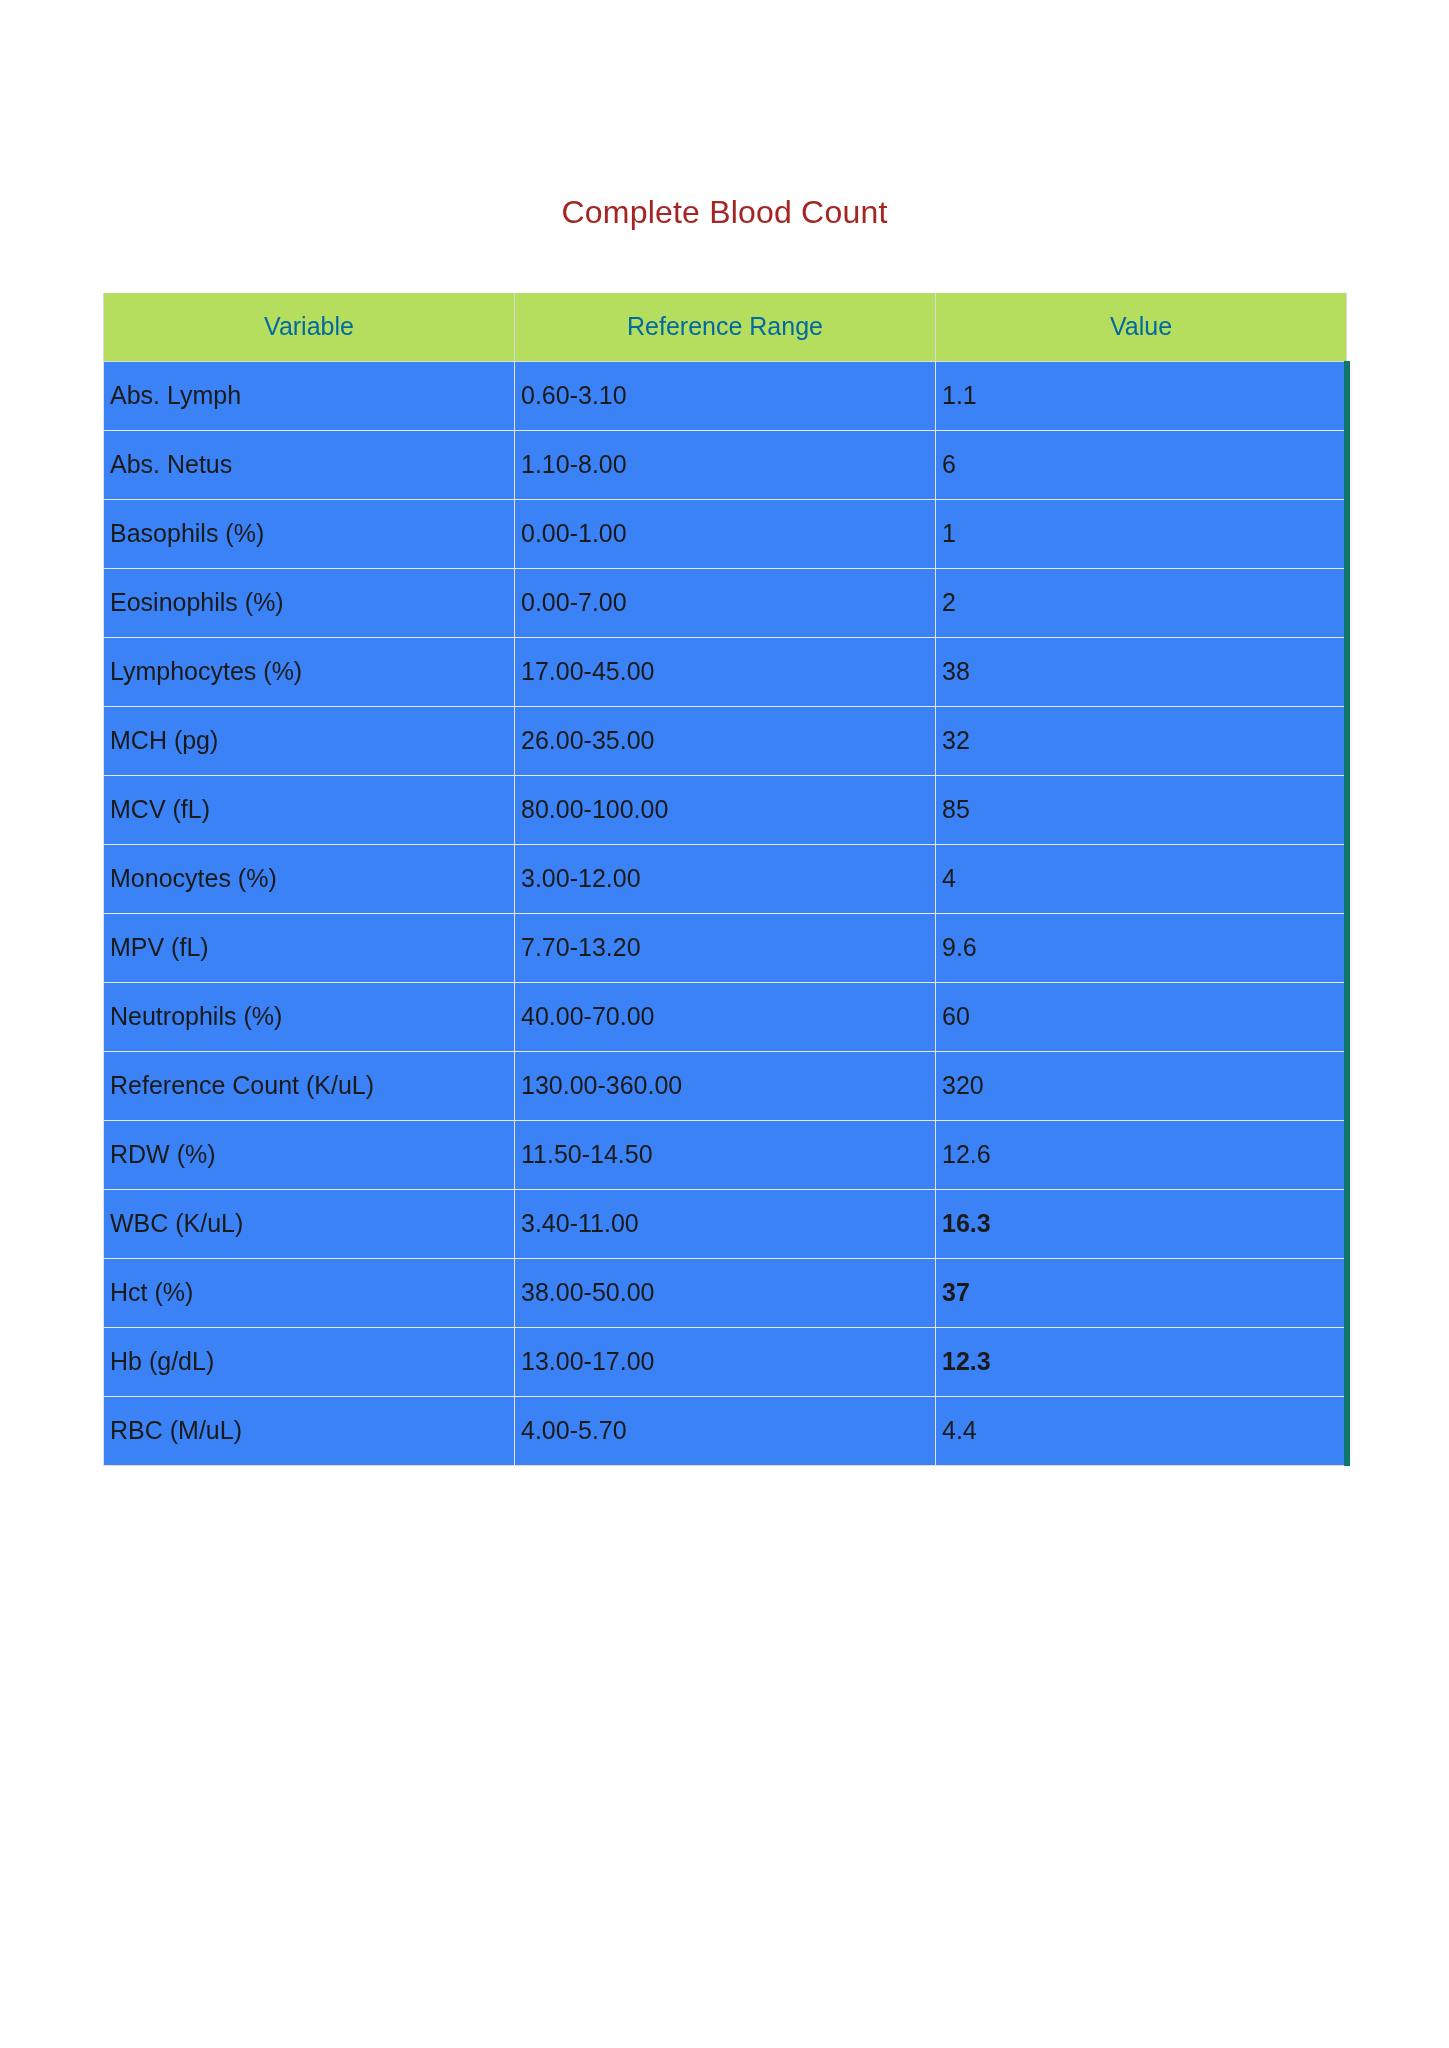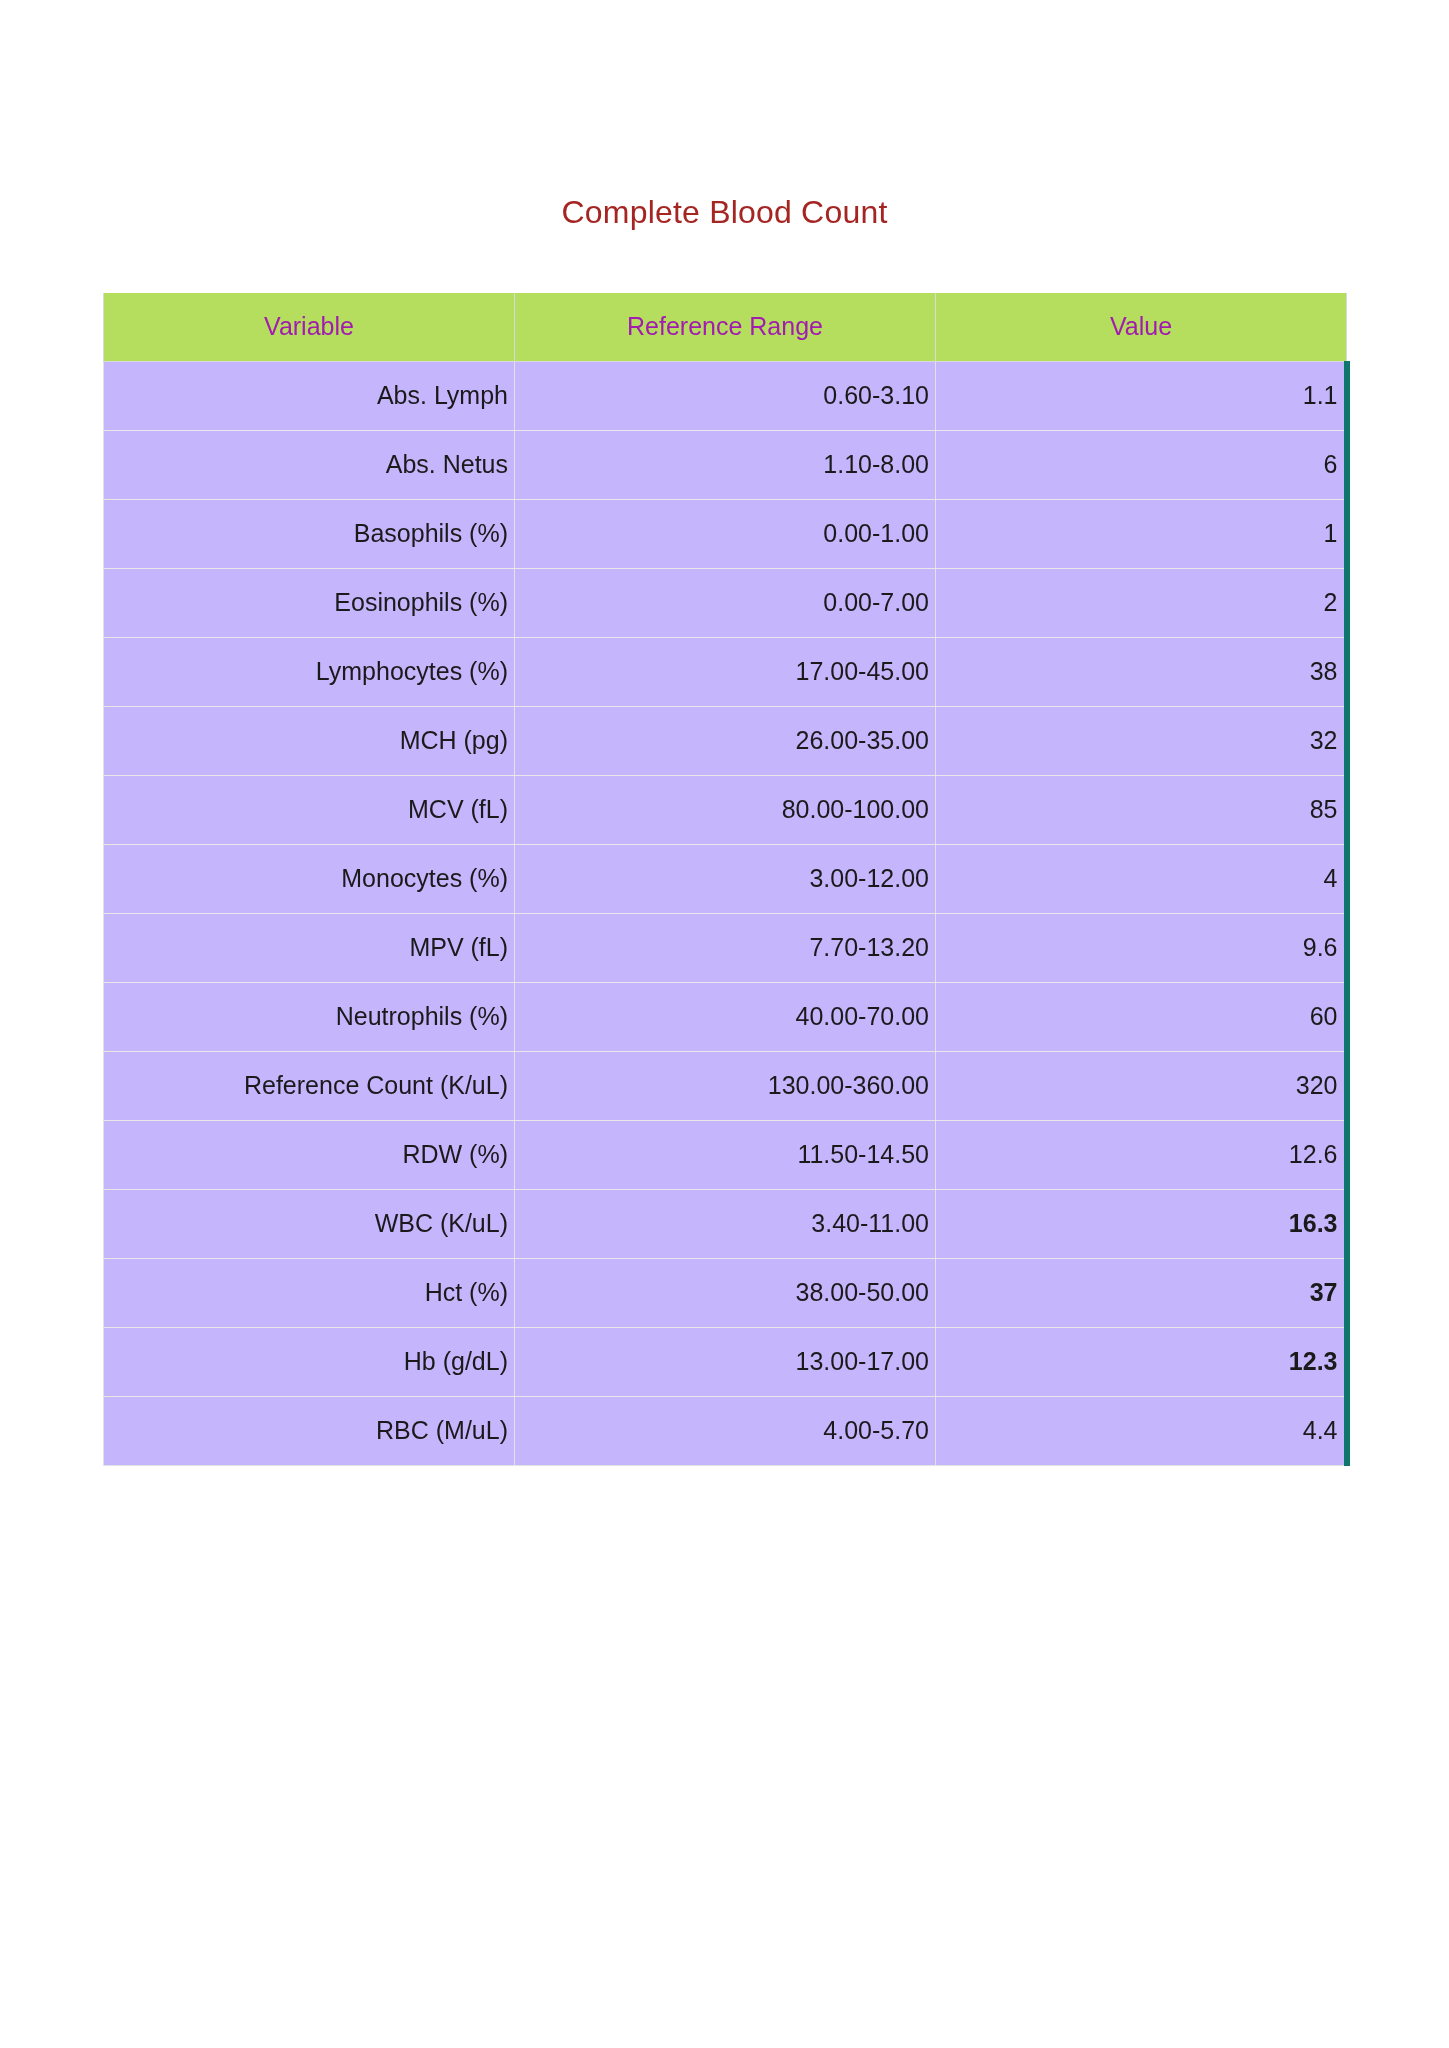--- a/index.html
+++ b/index.html
@@ -52,44 +52,44 @@
   }
 
   table.cbc-table col.c-variable { width: 411px; }
   table.cbc-table col.c-range    { width: 421px; }
   table.cbc-table col.c-value    { width: 411px; }
 
   table.cbc-table thead th {
     background: #b5de5e;
     font-weight: normal;
     font-size: 25px;
-    color: #a21caf;
+    color: #0369a1;
     height: 68px;
     text-align: center;
     vertical-align: middle;
     border-right: 1px solid #d9d9d9;
     border-bottom: 1px solid #d9d9d9;
     padding: 0 6px;
     box-sizing: border-box;
   }
   table.cbc-table thead th:last-child {
     border-right: 1px solid #d9d9d9;
   }
   table.cbc-table thead th:first-child {
     border-left: 1px solid #d9d9d9;
   }
 
   table.cbc-table tbody td {
     height: 69px;
-    text-align: right;
+    text-align: left;
     vertical-align: middle;
     border-right: 1px solid #e2e2e2;
     border-bottom: 1px solid #e8e8e8;
     padding: 0 6px;
-    background: #c4b5fd;
+    background: #3b82f6;
     box-sizing: border-box;
     white-space: nowrap;
   }
   table.cbc-table tbody td:first-child {
     border-left: 1px solid #e2e2e2;
   }
   table.cbc-table tbody td:last-child {
     border-right: 6px solid #0f766e;
   }
 

